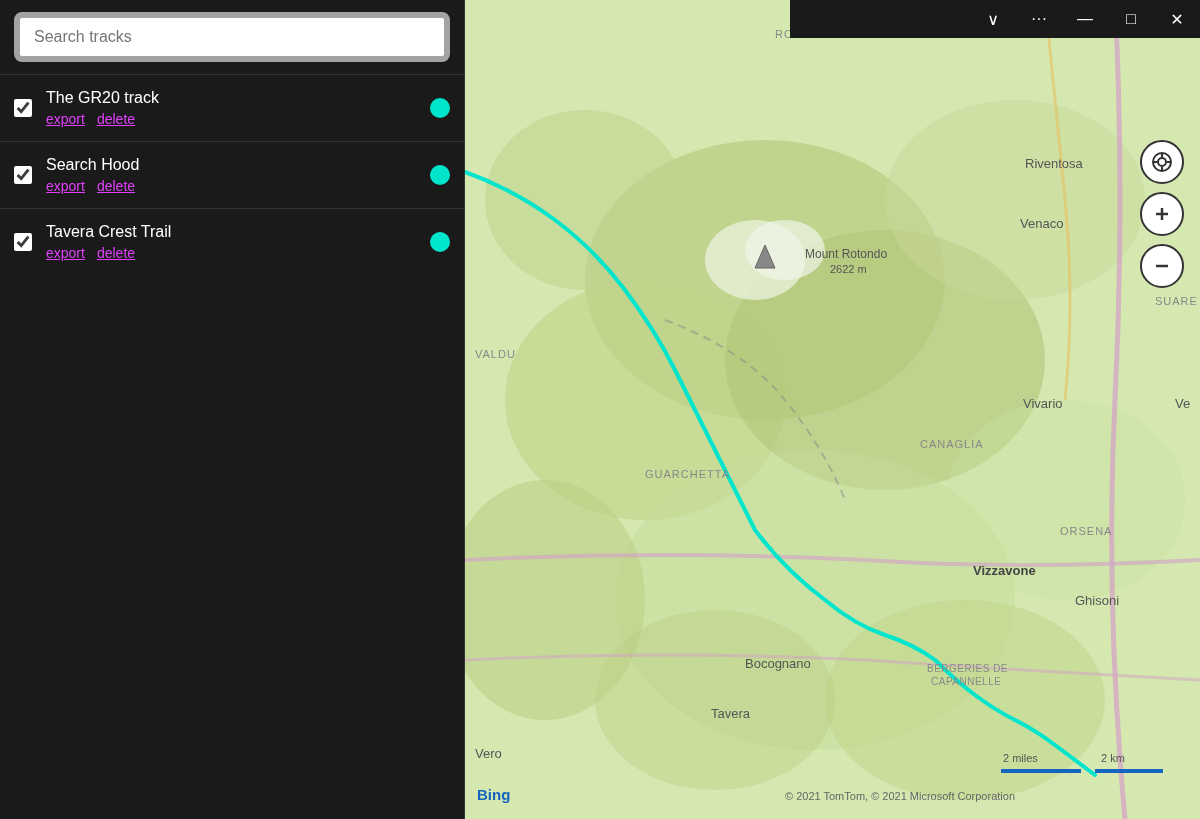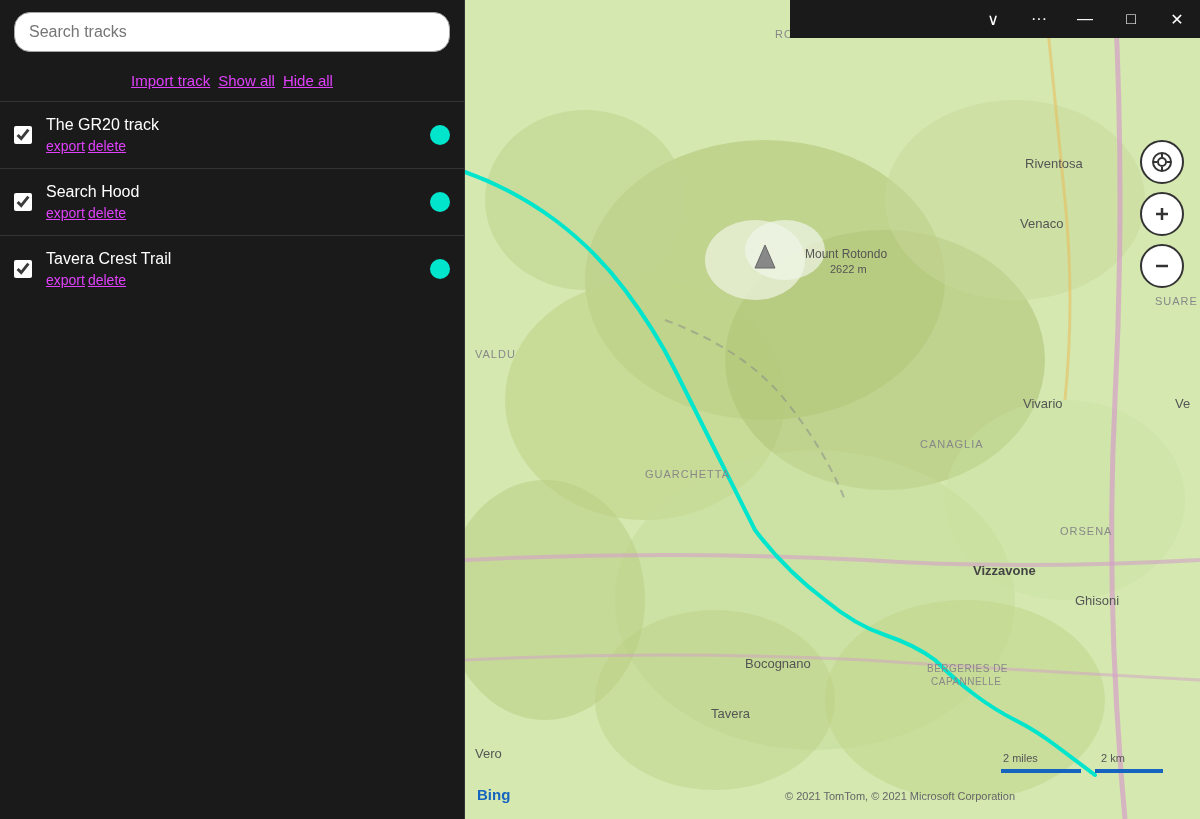--- a/index.html
+++ b/index.html
@@ -25,22 +25,22 @@
     }
 
     #search-container {
       padding: 12px 14px;
       background: #1a1a1a;
     }
 
     #search-input {
       width: 100%;
       padding: 10px 14px;
-      border-radius: 16px;
-      border: 1px solid #a3a3a3;
+      border-radius: 8px;
+      border: 6px solid #a3a3a3;
       background: #fff;
       color: #333;
       font-size: 16px;
       outline: none;
     }
 
     #action-bar {
       display: flex;
       flex-direction: row;
       gap: 8px;
@@ -83,21 +83,21 @@
     }
 
     .track-name {
       color: #fff;
       font-size: 16px;
       margin-bottom: 4px;
     }
 
     .track-actions {
       display: flex;
-      gap: 3px;
+      gap: 12px;
     }
 
     .track-action-link {
       color: #e040fb;
       text-decoration: underline;
       cursor: pointer;
       font-size: 14px;
       background: none;
       border: none;
     }
@@ -192,25 +192,20 @@
     }
   </style>
 </head>
 <body>
 
 <div id="left-panel">
   <div id="search-container">
     <input id="search-input" type="text" placeholder="Search tracks" style="">
   </div>
 
-  <div id="action-bar">
-    <button class="action-link">Import track</button>
-    <button class="action-link">Show all</button>
-    <button class="action-link">Hide all</button>
-  </div>
 
   <div id="tracks-list">
       <div class="track-item">
         <input type="checkbox" class="track-checkbox" checked="" style="">
         <div class="track-info">
           <div class="track-name">The GR20 track</div>
           <div class="track-actions">
             <button class="track-action-link">export</button>
             <button class="track-action-link">delete</button>
           </div>

